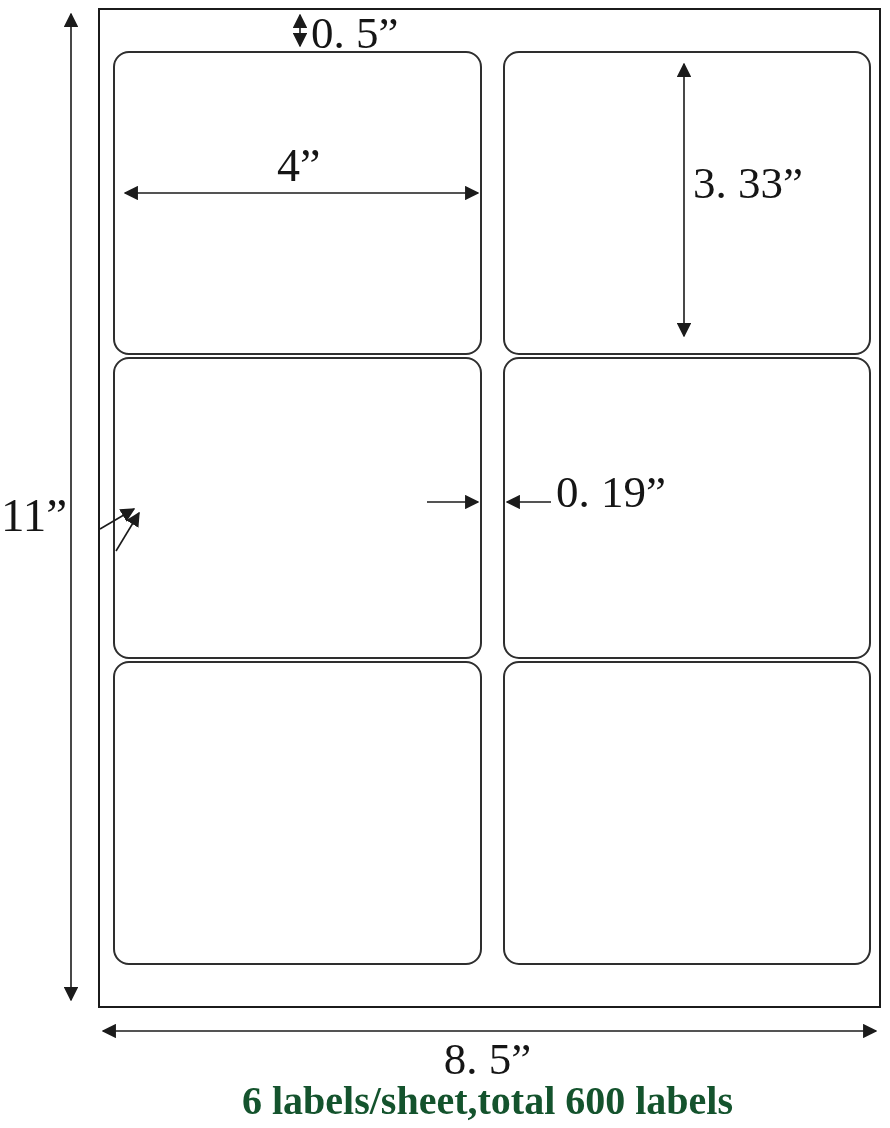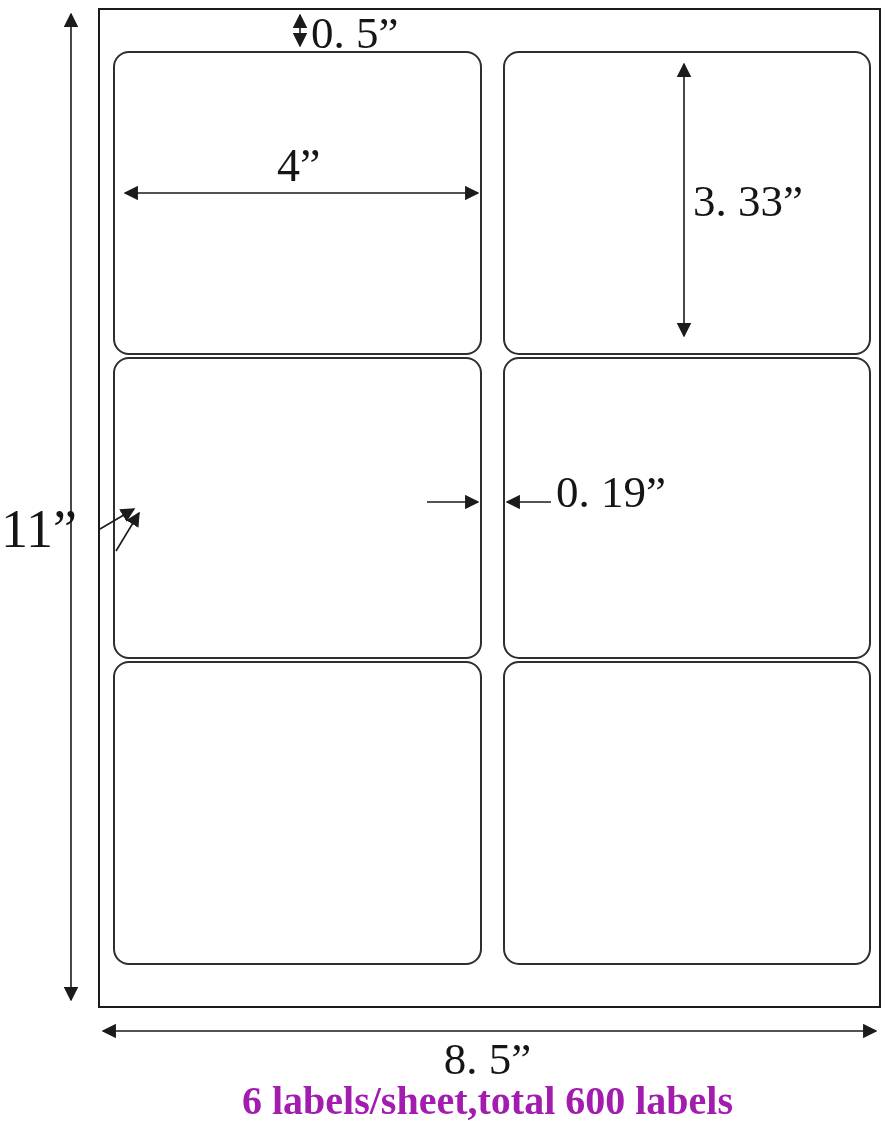--- a/index.html
+++ b/index.html
@@ -54,36 +54,36 @@
 
   
   .dim {
     position: absolute;
     line-height: 1;
     white-space: nowrap;
     color: #151515;
   }
   .t05  { left: 311px; top: 11px;  font-size: 45px; }
   .t4   { left: 277px; top: 143px; font-size: 46px; }
-  .t333 { left: 693px; top: 179px; font-size: 45px; }
+  .t333 { left: 693px; top: 161px; font-size: 45px; }
   .t015 { left: 143px; top: 483px; font-size: 45px; }
   .t019 { left: 556px; top: 470px; font-size: 45px; text-align: right; }
-  .t11  { left: 1px;   top: 492px; font-size: 54px; margin-top: 10px; }
+  .t11  { left: 1px;   top: 492px; font-size: 47px; }
   .t85  { left: 98px;  top: 1037px; width: 779px; text-align: center; font-size: 45px; }
 
   .caption {
     position: absolute;
     left: 88px;
     top: 1081px;
     width: 799px;
     text-align: center;
     font-size: 40px;
     font-weight: bold;
     line-height: 1;
-    color: #a21caf;
+    color: #14532d;
     white-space: nowrap;
   }
 </style>
 </head>
 <body>
 
 <div id="canvas">
 
   <div class="sheet"></div>
 

